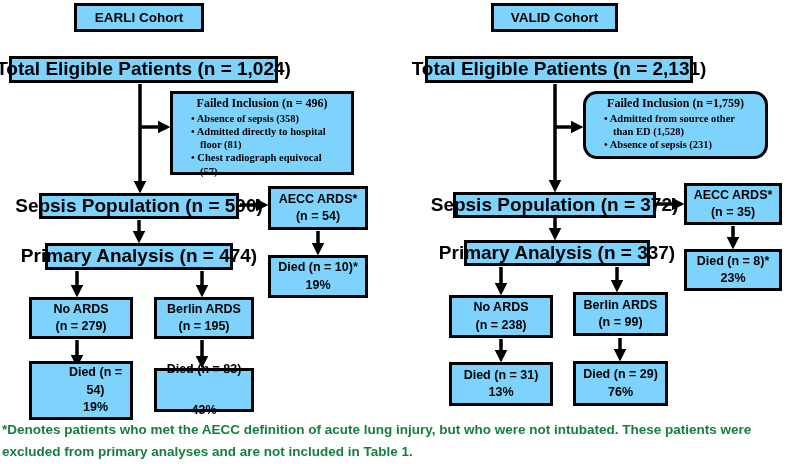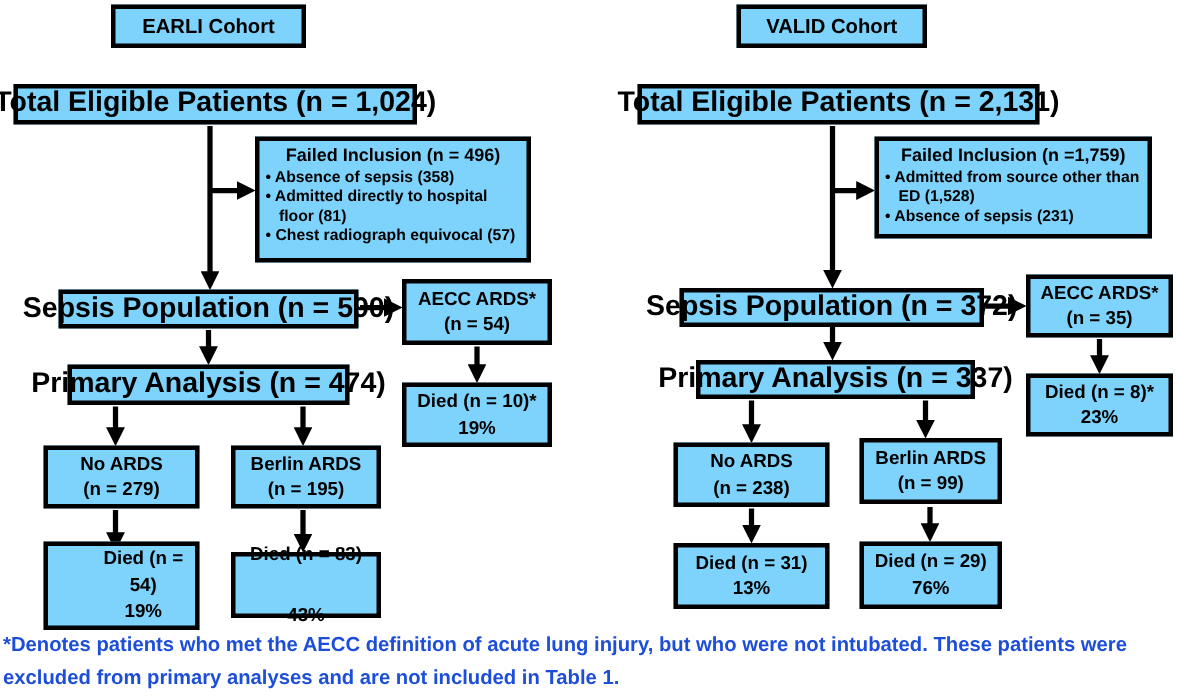--- a/index.html
+++ b/index.html
@@ -35,21 +35,22 @@
     text-align: center;
     line-height: 1.3;
   }
   .single { font-size: 19px; white-space: nowrap; }
   .double { font-size: 12.5px; line-height: 1.4; }
   .header-box { font-size: 13.5px; white-space: nowrap; }
   .failed {
     align-items: stretch;
     justify-content: flex-start;
     text-align: left;
-    padding: 2px 4px;
+    padding: 2px 18px;
+    font-family: Liberation Serif, serif;
   }
   .failed-title {
     text-align: center;
     font-size: 12px;
     white-space: nowrap;
     line-height: 1.25;
   }
   .failed-bullets {
     list-style: none;
     margin: 1px 0 0 0;
@@ -62,21 +63,21 @@
     text-indent: -9px;
   }
   .failed-bullets li::before { content: "\2022  "; }
   .footnote {
     position: absolute;
     left: 2px;
     top: 419px;
     width: 780px;
     font-size: 13.5px;
     font-weight: bold;
-    color: #1d4ed8;
+    color: #15803d;
     line-height: 1.62;
   }
 </style>
 </head>
 <body>
 
 <div id="canvas">
 
   <svg id="arrows" viewBox="0 0 786 464" xmlns="http://www.w3.org/2000/svg">
     <defs>
@@ -164,21 +165,21 @@
   </div>
 
   <div class="node header-box" style="left:491px; top:3px; width:127px; height:29px;">
     <span>VALID Cohort</span>
   </div>
 
   <div class="node single" style="left:425px; top:56px; width:268px; height:27px;">
     <span>Total Eligible Patients (n = 2,131)</span>
   </div>
 
-  <div class="node failed" style="left:583px; top:91px; width:185px; height:68px;">
+  <div class="node failed" style="left:583px; top:91px; width:185px; height:68px;border-radius:14px;">
     <div class="failed-title">Failed Inclusion (n =1,759)</div>
     <ul class="failed-bullets">
       <li>Admitted from source other than ED (1,528)</li>
       <li>Absence of sepsis (231)</li>
     </ul>
   </div>
 
   <div class="node single" style="left:453px; top:192px; width:203px; height:26px;">
     <span>Sepsis Population (n = 372)</span>
   </div>

